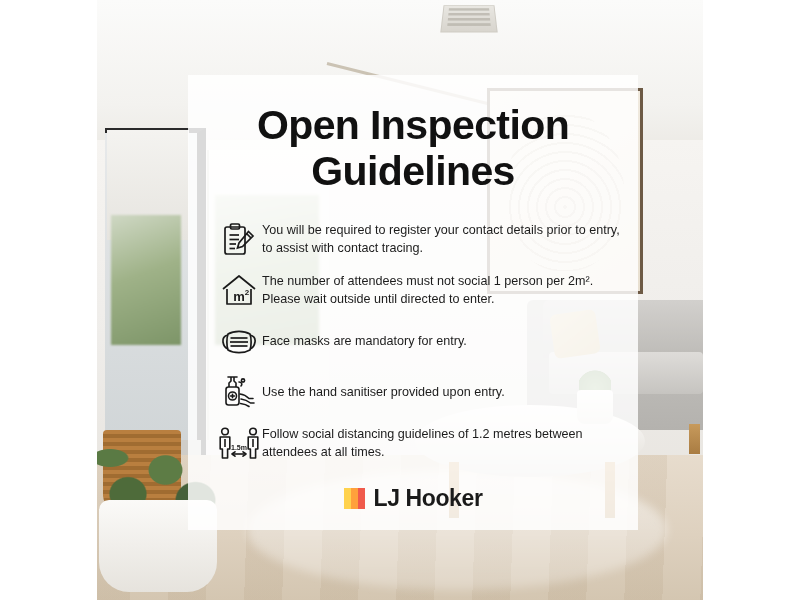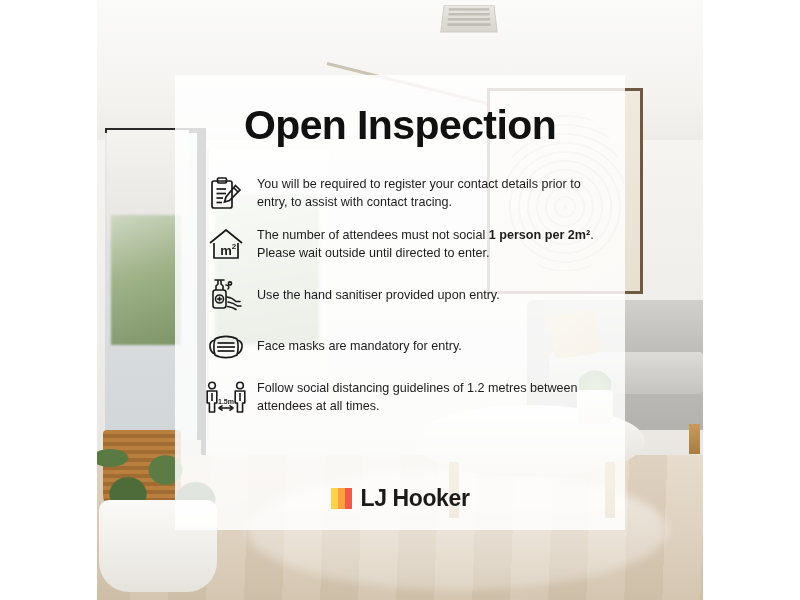--- a/index.html
+++ b/index.html
@@ -185,21 +185,21 @@
   .rug {
     position: absolute; left: 150px; top: 470px; width: 420px; height: 120px;
     background: linear-gradient(180deg, rgba(255,255,255,.55), rgba(255,255,255,.25));
     border-radius: 50%;
     filter: blur(5px);
   }
 
   
   #card {
     position: absolute;
-    left: 175px;
+    left: 188px;
     top: 75px;
     width: 450px;
     height: 455px;
     background: rgba(255,255,255,0.84);
   }
 
   .title {
     margin: 0;
     padding-top: 28px;
     text-align: center;
@@ -224,27 +224,26 @@
   }
   .rule-icon {
     flex: 0 0 46px;
     width: 46px;
     height: 44px;
     display: flex;
     align-items: center;
     justify-content: center;
   }
   .rule-text {
-    margin-left: 8px;
     color: #1c1c1c;
     font-size: 12.6px;
     line-height: 1.42;
     font-family: "Liberation Sans", sans-serif;
   }
-  .rule-text b { font-weight: bold; }
+  .rule-text b { font-weight: normal; }
 
   
   .logo {
     position: absolute;
     left: 0; right: 0;
     bottom: 18px;
     display: flex;
     align-items: center;
     justify-content: center;
     gap: 9px;
@@ -308,20 +307,21 @@
 
     <div class="basket"></div>
     <div class="fg-plant"></div>
     <div class="fg-pot"></div>
   </div>
 
   <div id="card">
 
     <h1 class="title">
       <span class="title-line">Open Inspection</span>
+      <span class="title-line">Guidelines</span>
     </h1>
 
     <div class="rules">
 
       <div class="rule">
         <div class="rule-icon">
           <svg width="34" height="36" viewBox="0 0 34 36" fill="none" stroke="#1a1a1a" stroke-width="1.7">
             <rect x="3" y="5" width="20" height="27" rx="2"></rect>
             <rect x="8.5" y="2" width="9" height="5" rx="1.3"></rect>
             <line x1="7.5" y1="13" x2="17" y2="13"></line>
@@ -341,20 +341,36 @@
         <div class="rule-icon">
           <svg width="38" height="36" viewBox="0 0 38 36" fill="none" stroke="#1a1a1a" stroke-width="1.7">
             <path d="M3 16 L19 3 L35 16" stroke-linejoin="round"></path>
             <path d="M7 16 L7 31 L31 31 L31 16" stroke-linejoin="round"></path>
             <text x="19" y="28" font-family="Liberation Sans, sans-serif" font-size="13" font-weight="bold" fill="#1a1a1a" stroke="none" text-anchor="middle">m</text>
             <text x="27" y="22" font-family="Liberation Sans, sans-serif" font-size="8" font-weight="bold" fill="#1a1a1a" stroke="none" text-anchor="middle">2</text>
           </svg>
         </div>
         <div class="rule-text">
           <span>The number of attendees must not social </span><b>1 person per 2m²</b><span>. Please wait outside until directed to enter.</span>
+        </div>
+      </div>
+
+      <div class="rule">
+        <div class="rule-icon">
+          <svg width="38" height="30" viewBox="0 0 38 30" fill="none" stroke="#1a1a1a" stroke-width="1.7">
+            <path d="M8 7 C14 3.5 24 3.5 30 7 C31.5 11 31.5 19 30 23 C24 26.5 14 26.5 8 23 C6.5 19 6.5 11 8 7 Z" stroke-linejoin="round"></path>
+            <path d="M8 8 C4 9 2.5 12 3 15 C3.5 18 5 21 8 22" stroke-linejoin="round"></path>
+            <path d="M30 8 C34 9 35.5 12 35 15 C34.5 18 33 21 30 22" stroke-linejoin="round"></path>
+            <line x1="10.5" y1="11" x2="27.5" y2="11"></line>
+            <line x1="10" y1="15" x2="28" y2="15"></line>
+            <line x1="10.5" y1="19" x2="27.5" y2="19"></line>
+          </svg>
+        </div>
+        <div class="rule-text">
+          <span>Face masks are mandatory for entry.</span>
         </div>
       </div>
 
       <div class="rule">
         <div class="rule-icon">
           <svg width="38" height="38" viewBox="0 0 38 38" fill="none" stroke="#1a1a1a" stroke-width="1.6">
             <path d="M8 3 L17 3" stroke-linecap="round"></path>
             <path d="M11 3 L11 7 L9 9 L9 13"></path>
             <path d="M14 3 L14 7 L16 9 L16 13"></path>
             <rect x="6" y="13" width="13" height="18" rx="2.5"></rect>
@@ -368,36 +384,20 @@
             <path d="M20.5 29.5 C24 30 27 31 29 32.5" stroke-linecap="round"></path>
           </svg>
         </div>
         <div class="rule-text">
           <span>Use the hand sanitiser provided upon entry.</span>
         </div>
       </div>
 
       <div class="rule">
         <div class="rule-icon">
-          <svg width="38" height="30" viewBox="0 0 38 30" fill="none" stroke="#1a1a1a" stroke-width="1.7">
-            <path d="M8 7 C14 3.5 24 3.5 30 7 C31.5 11 31.5 19 30 23 C24 26.5 14 26.5 8 23 C6.5 19 6.5 11 8 7 Z" stroke-linejoin="round"></path>
-            <path d="M8 8 C4 9 2.5 12 3 15 C3.5 18 5 21 8 22" stroke-linejoin="round"></path>
-            <path d="M30 8 C34 9 35.5 12 35 15 C34.5 18 33 21 30 22" stroke-linejoin="round"></path>
-            <line x1="10.5" y1="11" x2="27.5" y2="11"></line>
-            <line x1="10" y1="15" x2="28" y2="15"></line>
-            <line x1="10.5" y1="19" x2="27.5" y2="19"></line>
-          </svg>
-        </div>
-        <div class="rule-text">
-          <span>Face masks are mandatory for entry.</span>
-        </div>
-      </div>
-
-      <div class="rule">
-        <div class="rule-icon">
           <svg width="44" height="36" viewBox="0 0 44 36" fill="none" stroke="#1a1a1a" stroke-width="1.6">
             <circle cx="8" cy="5.5" r="3.3"></circle>
             <path d="M3.2 11 L12.8 11 L12.8 23 L10.6 23 L10.6 32 L5.4 32 L5.4 23 L3.2 23 Z" stroke-linejoin="round"></path>
             <line x1="8" y1="13" x2="8" y2="21"></line>
             <circle cx="36" cy="5.5" r="3.3"></circle>
             <path d="M31.2 11 L40.8 11 L40.8 23 L38.6 23 L38.6 32 L33.4 32 L33.4 23 L31.2 23 Z" stroke-linejoin="round"></path>
             <line x1="36" y1="13" x2="36" y2="21"></line>
             <line x1="15" y1="28" x2="29" y2="28"></line>
             <path d="M15 28 L18 25.8 M15 28 L18 30.2" stroke-linecap="round"></path>
             <path d="M29 28 L26 25.8 M29 28 L26 30.2" stroke-linecap="round"></path>

